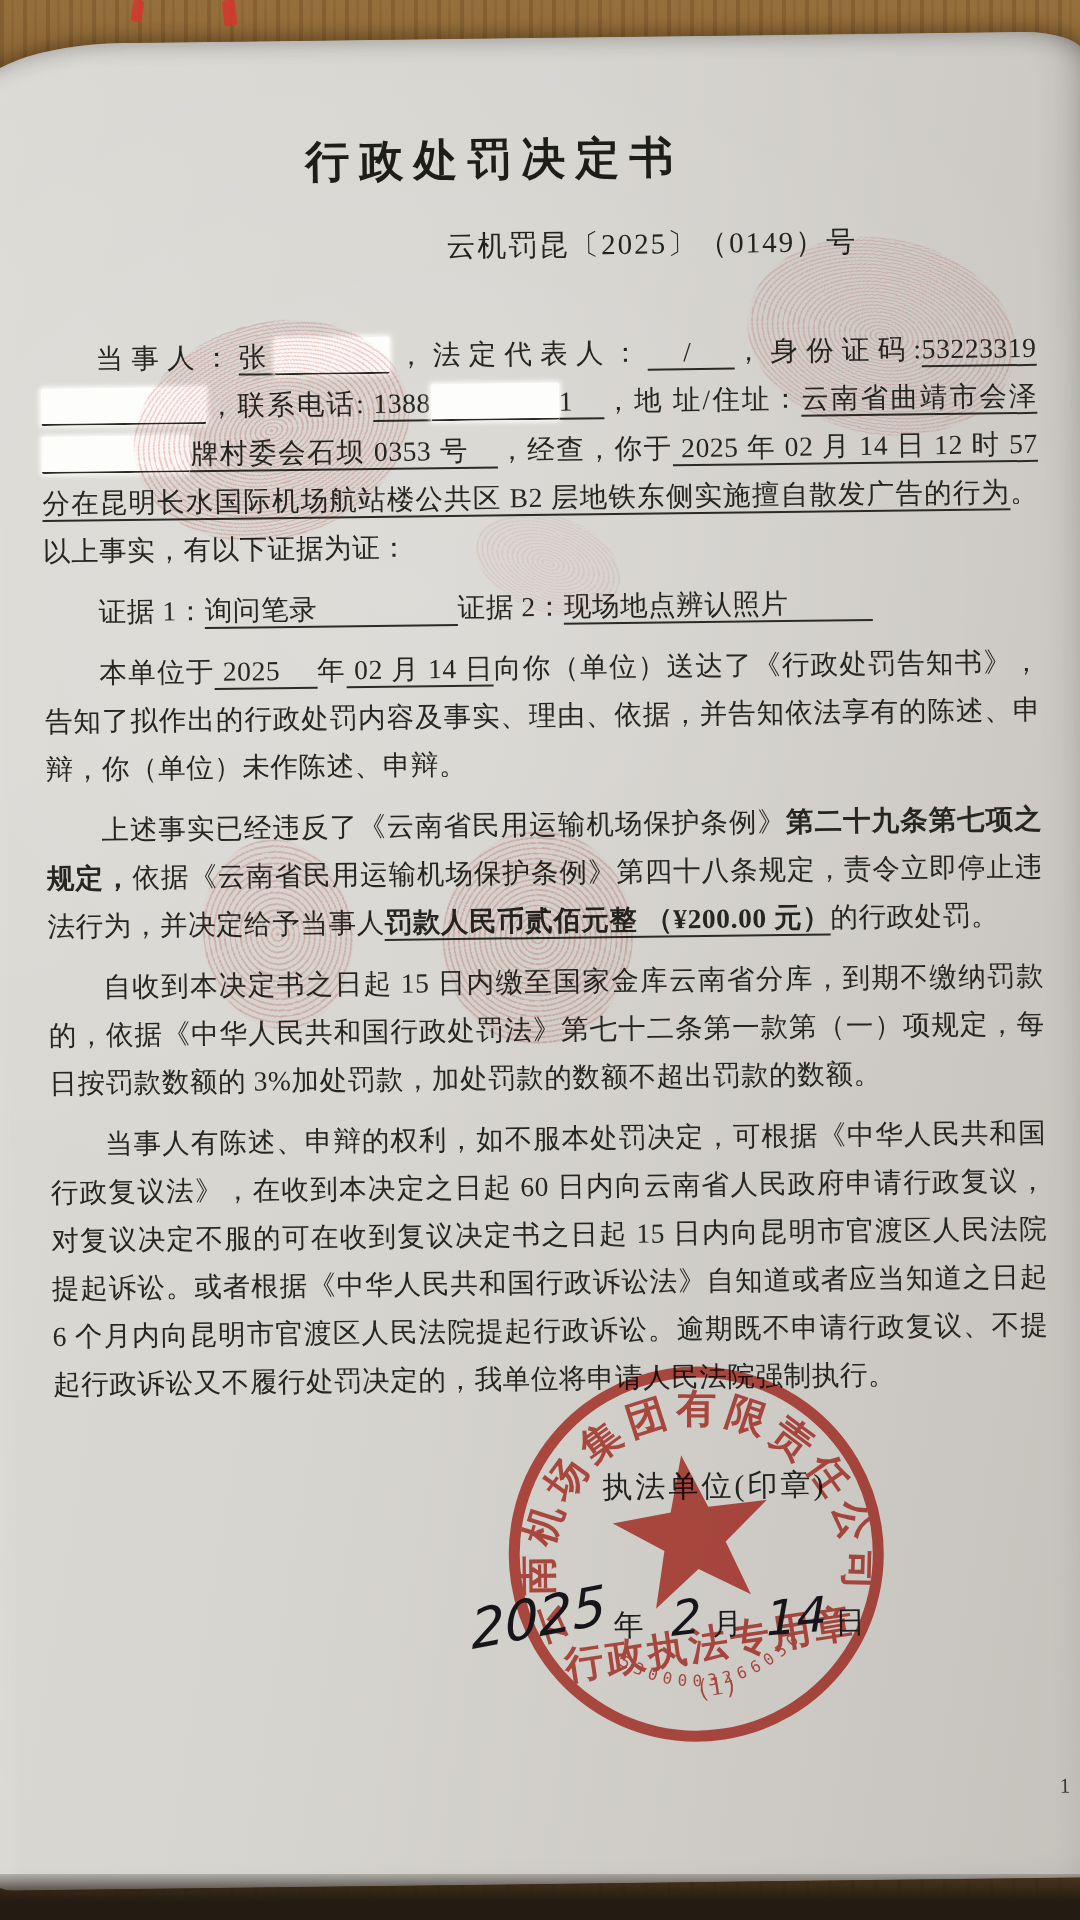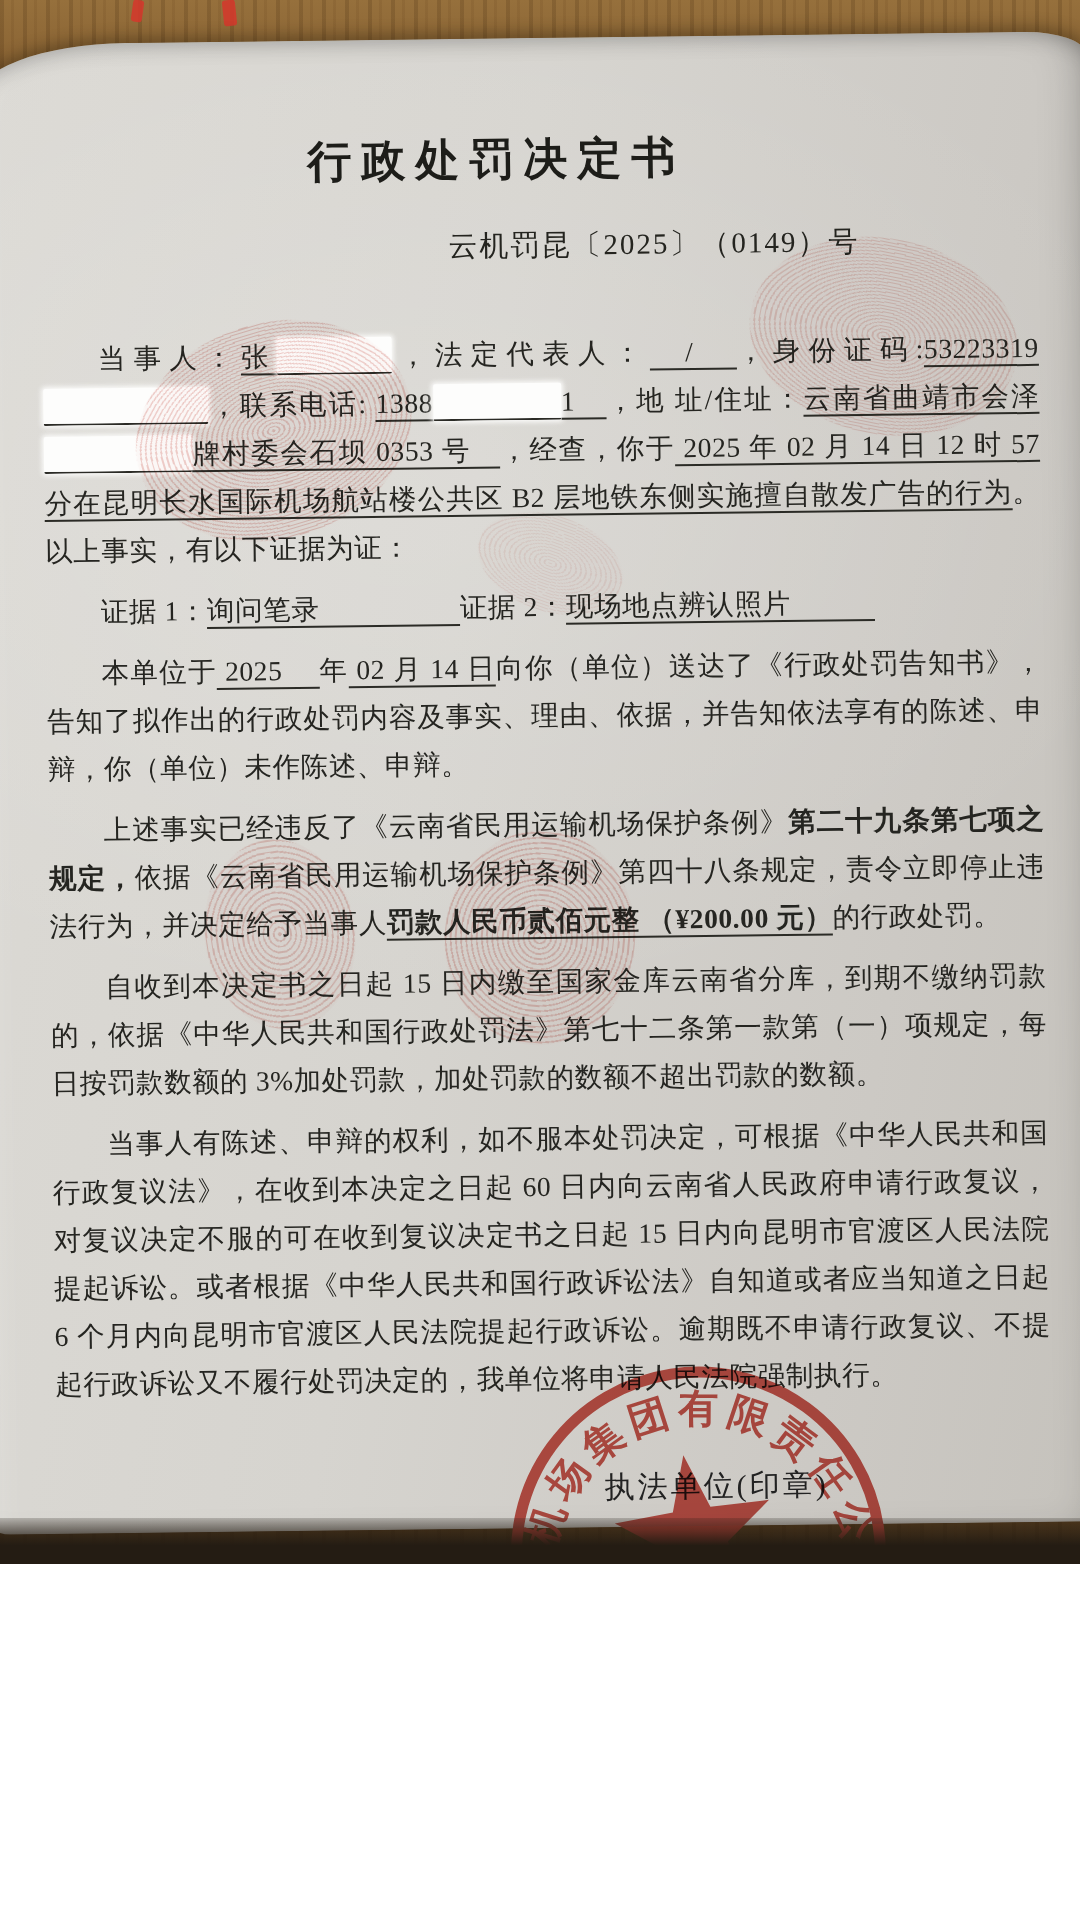--- a/index.html
+++ b/index.html
@@ -1,17 +1,17 @@
 <!DOCTYPE html>
 <html><head>
 <meta charset="utf-8">
 <style>
   html,body{margin:0;padding:0;}
   .scene{
-    position:relative;width:1080px;height:1564px;overflow:hidden;
+    position:relative;width:1080px;height:1920px;overflow:hidden;
     background:
       repeating-linear-gradient(90deg, rgba(60,35,10,.18) 0 4px, rgba(0,0,0,0) 4px 11px, rgba(90,55,20,.12) 11px 14px, rgba(0,0,0,0) 14px 23px),
       linear-gradient(180deg,#96703c 0%, #8a6434 4%, #7c5629 8%, #5e3f1c 60%, #2a211642 100%),
       #6d4c24;
     font-family:"Liberation Serif","DejaVu Serif",serif;
   }
   .scene::after{content:"";position:absolute;left:0;right:0;bottom:0;height:46px;
     background:linear-gradient(180deg, rgba(28,22,16,.2), #241c13 60%);}
   .pen-mark{position:absolute;background:#d6372b;border-radius:3px;opacity:.85;}
 

